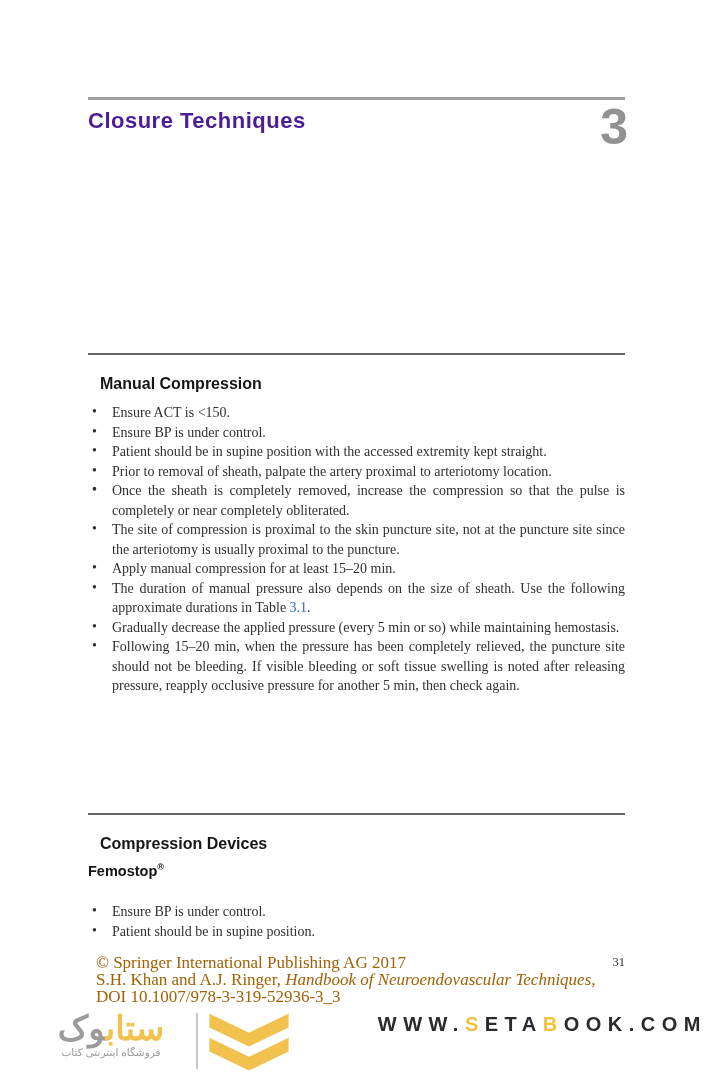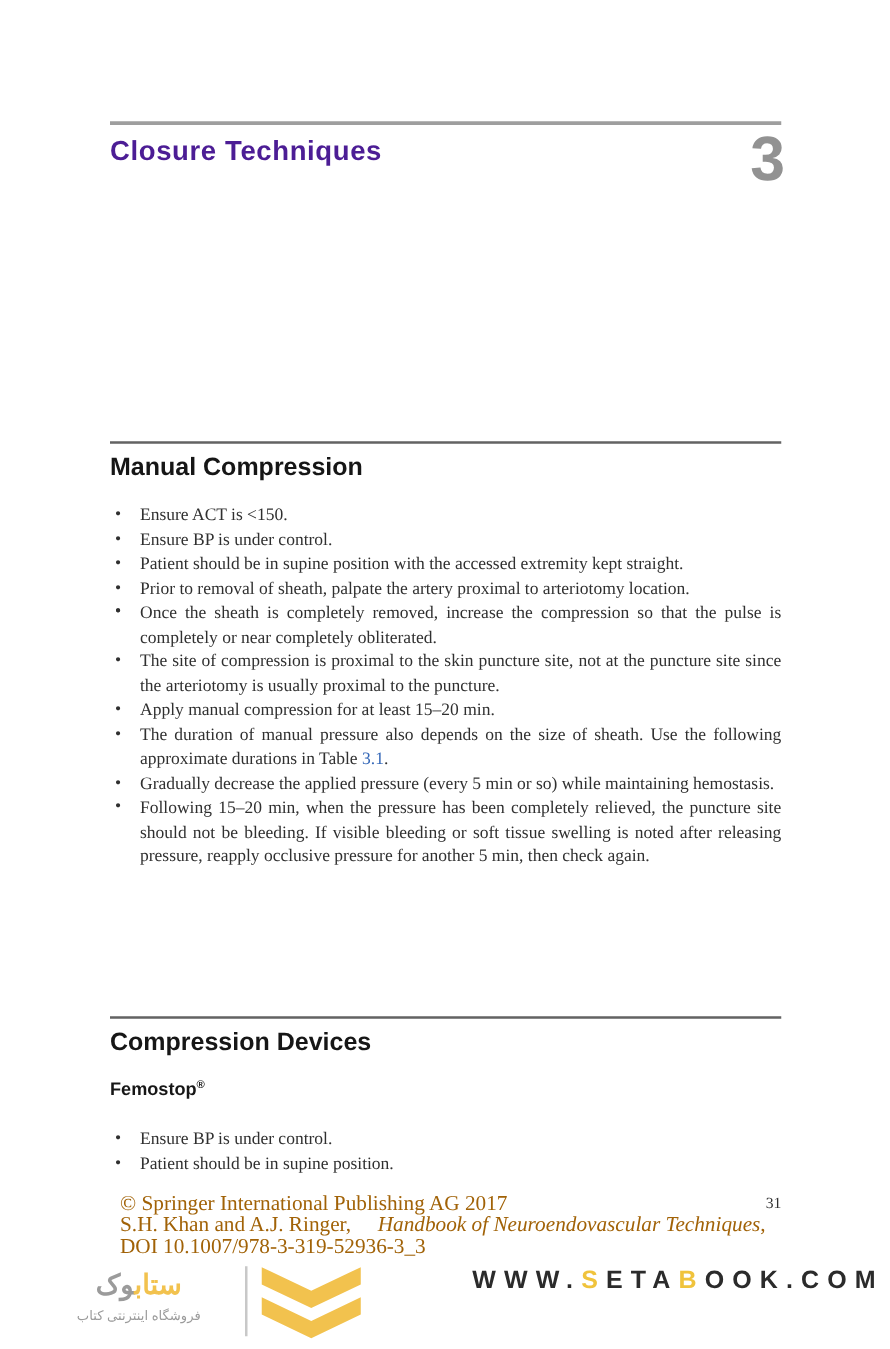--- a/index.html
+++ b/index.html
@@ -28,23 +28,23 @@
     font-family: "Liberation Sans", sans-serif;
     font-size: 50px; font-weight: bold; color: #929292;
     text-align: right; margin: 0;
   }
 
   
   .section-rule { left: 88px; width: 537px; height: 2px; background: #636363; }
   .rule-1 { top: 353px; }
   .rule-2 { top: 813px; }
   .section-heading {
-    left: 88px; width: 537px; margin: 0;
+    left: 88px; width: 537px; margin: 12px;
     font-family: "Liberation Sans", sans-serif;
-    font-size: 20px; font-weight: bold; color: #161616;
+    font-size: 16px; font-weight: bold; color: #161616;
   }
   .heading-1 { top: 363px; }
   .heading-2 { top: 823px; }
   .subsection-heading {
     left: 88px; top: 862px; width: 537px; margin: 0;
     font-family: "Liberation Sans", sans-serif;
     font-size: 14.5px; font-weight: bold; color: #161616;
   }
   .subsection-heading sup { font-size: 9px; }
 
@@ -64,38 +64,38 @@
     position: absolute; left: 4px; top: -1px;
     font-size: 14px; color: #303030;
   }
   .table-link { color: #3568b8; }
 
   
   .footer-block {
     left: 96px; top: 955px; width: 537px;
     font-size: 17px; line-height: 16.8px; color: #a16207;
   }
-  .book-title-italic { font-style: italic; margin-left: 17px; }
+  .book-title-italic { font-style: italic; }
   .page-number {
     right: 87px; top: 955px; width: 60px;
     font-size: 12.5px; color: #303030; text-align: right;
   }
 
   
   .banner {
     left: 0; top: 1005px; width: 712px; height: 74px;
     background: #ffffff; z-index: 5;
   }
   .banner-logo {
     position: absolute; left: 30px; top: 8px; width: 162px;
     text-align: center; direction: rtl;
   }
   .logo-wordmark {
     font-family: "Liberation Sans", sans-serif;
-    font-size: 22px; font-weight: bold; line-height: 30px;
+    font-size: 34px; font-weight: bold; line-height: 30px;
     white-space: nowrap;
   }
   .logo-primary { color: #f2c24e; }
   .logo-secondary { color: #9b9b9b; }
   .logo-tagline {
     font-family: "Liberation Sans", sans-serif;
     font-size: 10.5px; color: #9b9b9b; margin-top: 3px;
     white-space: nowrap;
   }
   .logo-divider {

